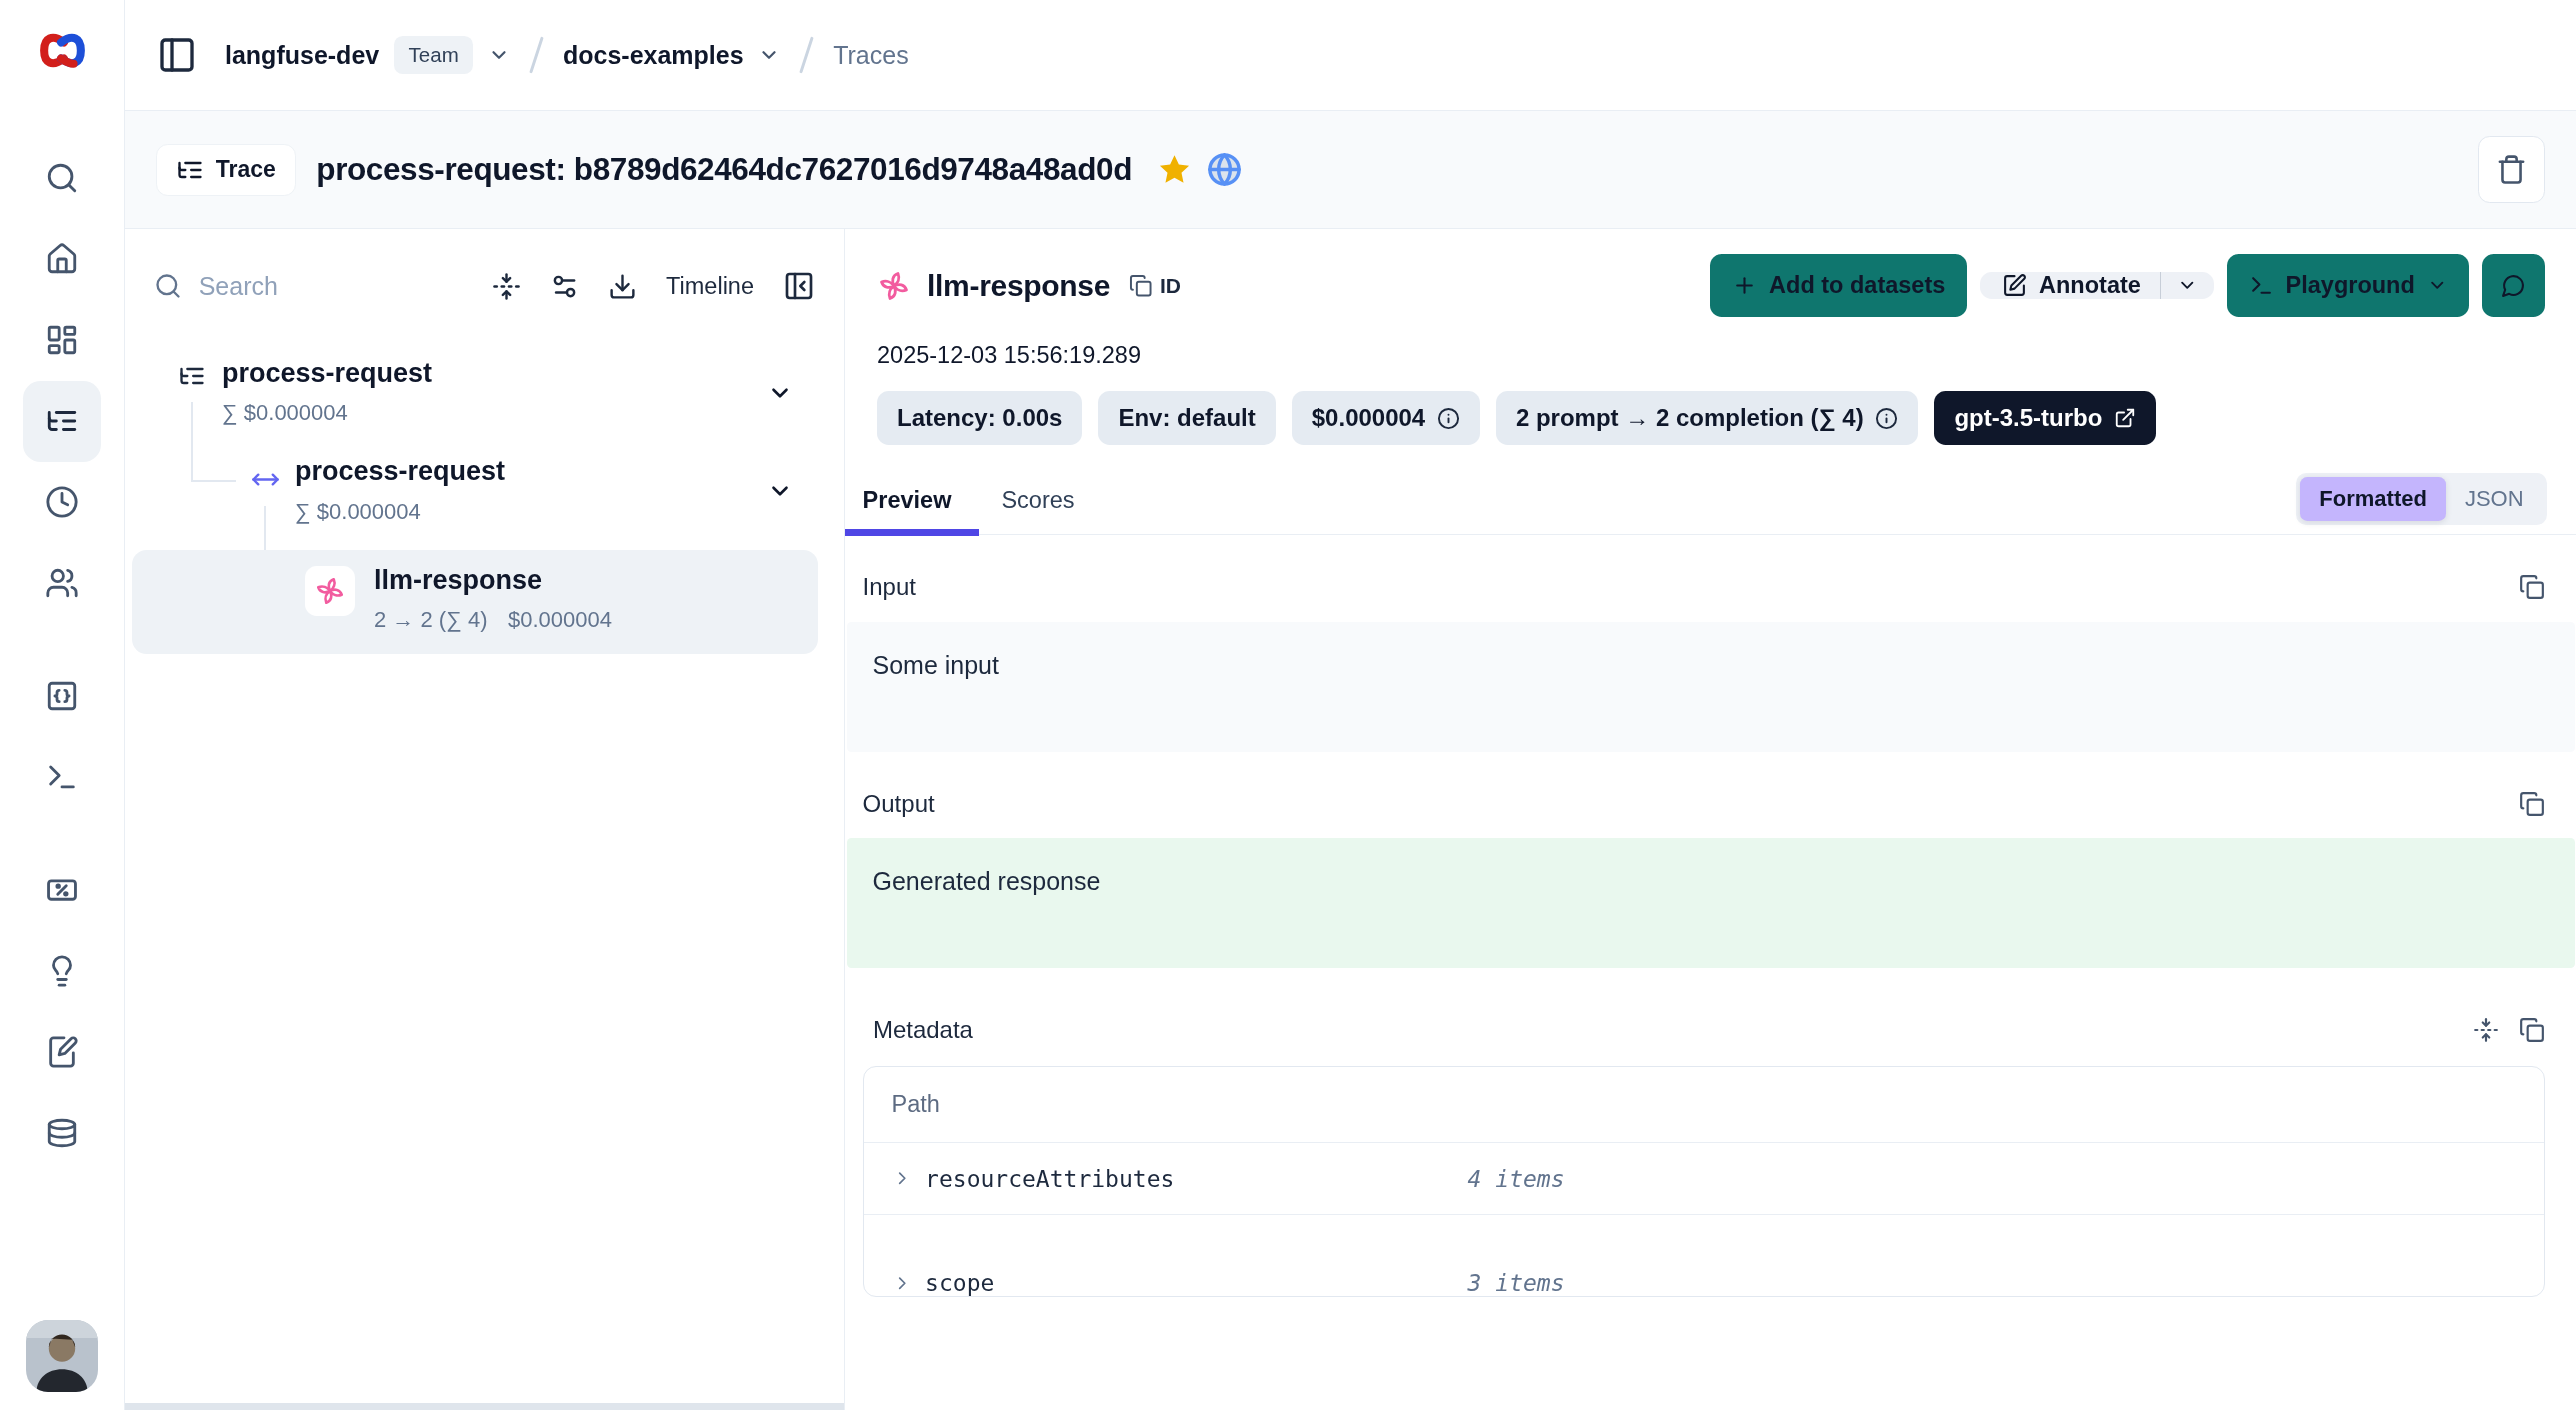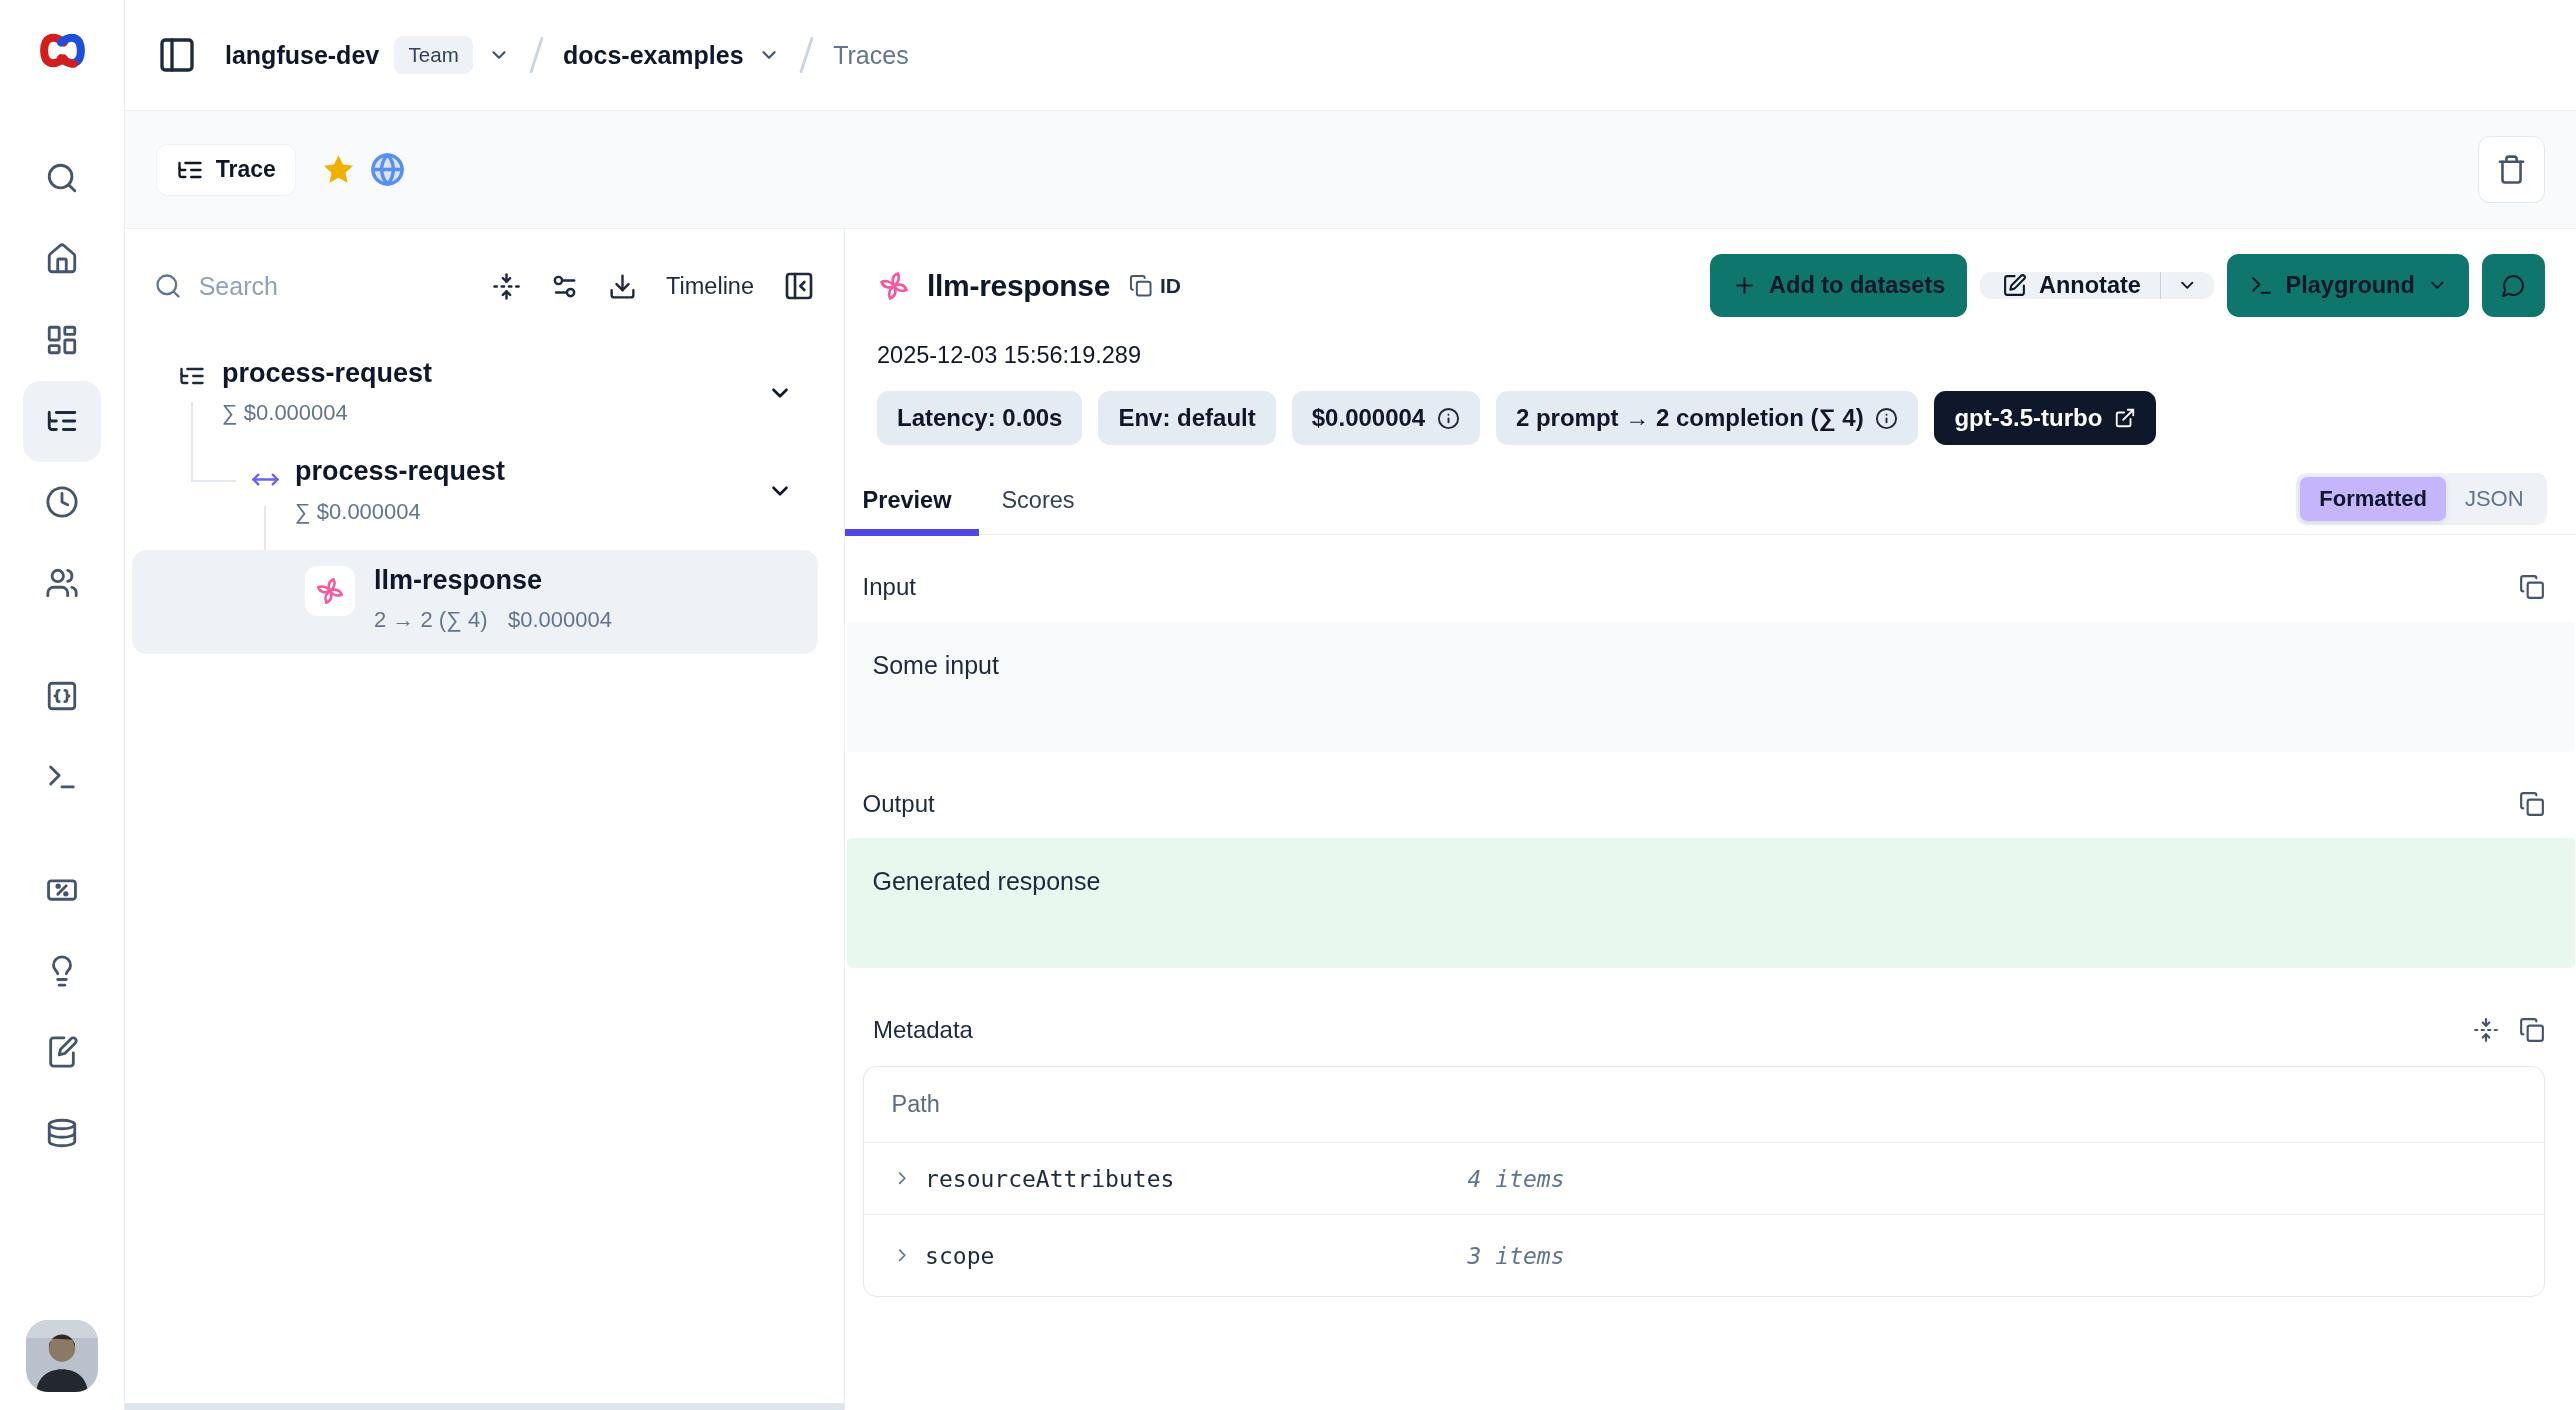--- a/index.html
+++ b/index.html
@@ -165,21 +165,21 @@
   .meta-row { display:flex; align-items:center; height:72px; border-top:1.5px solid #e9eef4; }
   .meta-row.header { height:75px; border-top:none; }
   .col-path { width:604px; flex:0 0 604px; padding-left:28px; display:flex; align-items:center; gap:13px; }
   .col-value { flex:1; }
   .meta-row.header .col-path, .meta-row.header .col-value { font-size:23.5px; font-weight:500; color:#5d6b82; }
   .mono { font-family:"DejaVu Sans Mono", monospace; }
   .path-text { font-size:23px; color:#1d293d; }
   .value-text { font-size:23px; font-style:italic; color:#62748e; }
   .row-chev { color:#62748e; display:flex; }
   .row-chev svg { width:20.5px; height:20.5px; }
-  .meta-row.last { height:82px; align-items:center; }
+  .meta-row.last { height:82px; align-items:flex-end; }
 </style>
 </head>
 <body>
 
 <div class="app">
 
   <div class="rail">
     <div class="logo">
       <svg viewBox="0 0 64 64" width="47" height="47" fill="none">
         <path d="M34 21 C18 9 7 15 7 32 C7 49 18 55 34 43" stroke="#d21f1b" stroke-width="11" stroke-linecap="round"></path>
@@ -327,20 +327,21 @@
       <span class="trace-chip">
         <svg viewBox="0 0 24 24" fill="none" stroke="currentColor" stroke-width="2" stroke-linecap="round" stroke-linejoin="round">
             <path d="M21 12h-8"></path>
             <path d="M21 6H8"></path>
             <path d="M21 18h-8"></path>
             <path d="M3 6v4c0 1.1.9 2 2 2h3"></path>
             <path d="M3 10v6c0 1.1.9 2 2 2h3"></path>
           </svg>
         <span>Trace</span>
       </span>
+      <span class="trace-title">process-request: b8789d62464dc7627016d9748a48ad0d</span>
       <span class="star-btn">
         <svg viewBox="0 0 24 24">
             <path fill="#f0b100" d="M12 2.2 15 8.6l7 .8-5.2 4.8 1.4 6.9L12 17.7l-6.2 3.4 1.4-6.9L2 9.4l7-.8z"></path>
           </svg>
       </span>
       <span class="globe-btn">
         <svg viewBox="0 0 24 24" fill="none" stroke="#5790f5" stroke-width="2.4" stroke-linecap="round" stroke-linejoin="round">
             <circle cx="12" cy="12" r="10" fill="#dbe3ec"></circle>
             <path d="M12 2a14.5 14.5 0 0 0 0 20 14.5 14.5 0 0 0 0-20"></path>
             <path d="M2 12h20"></path>

